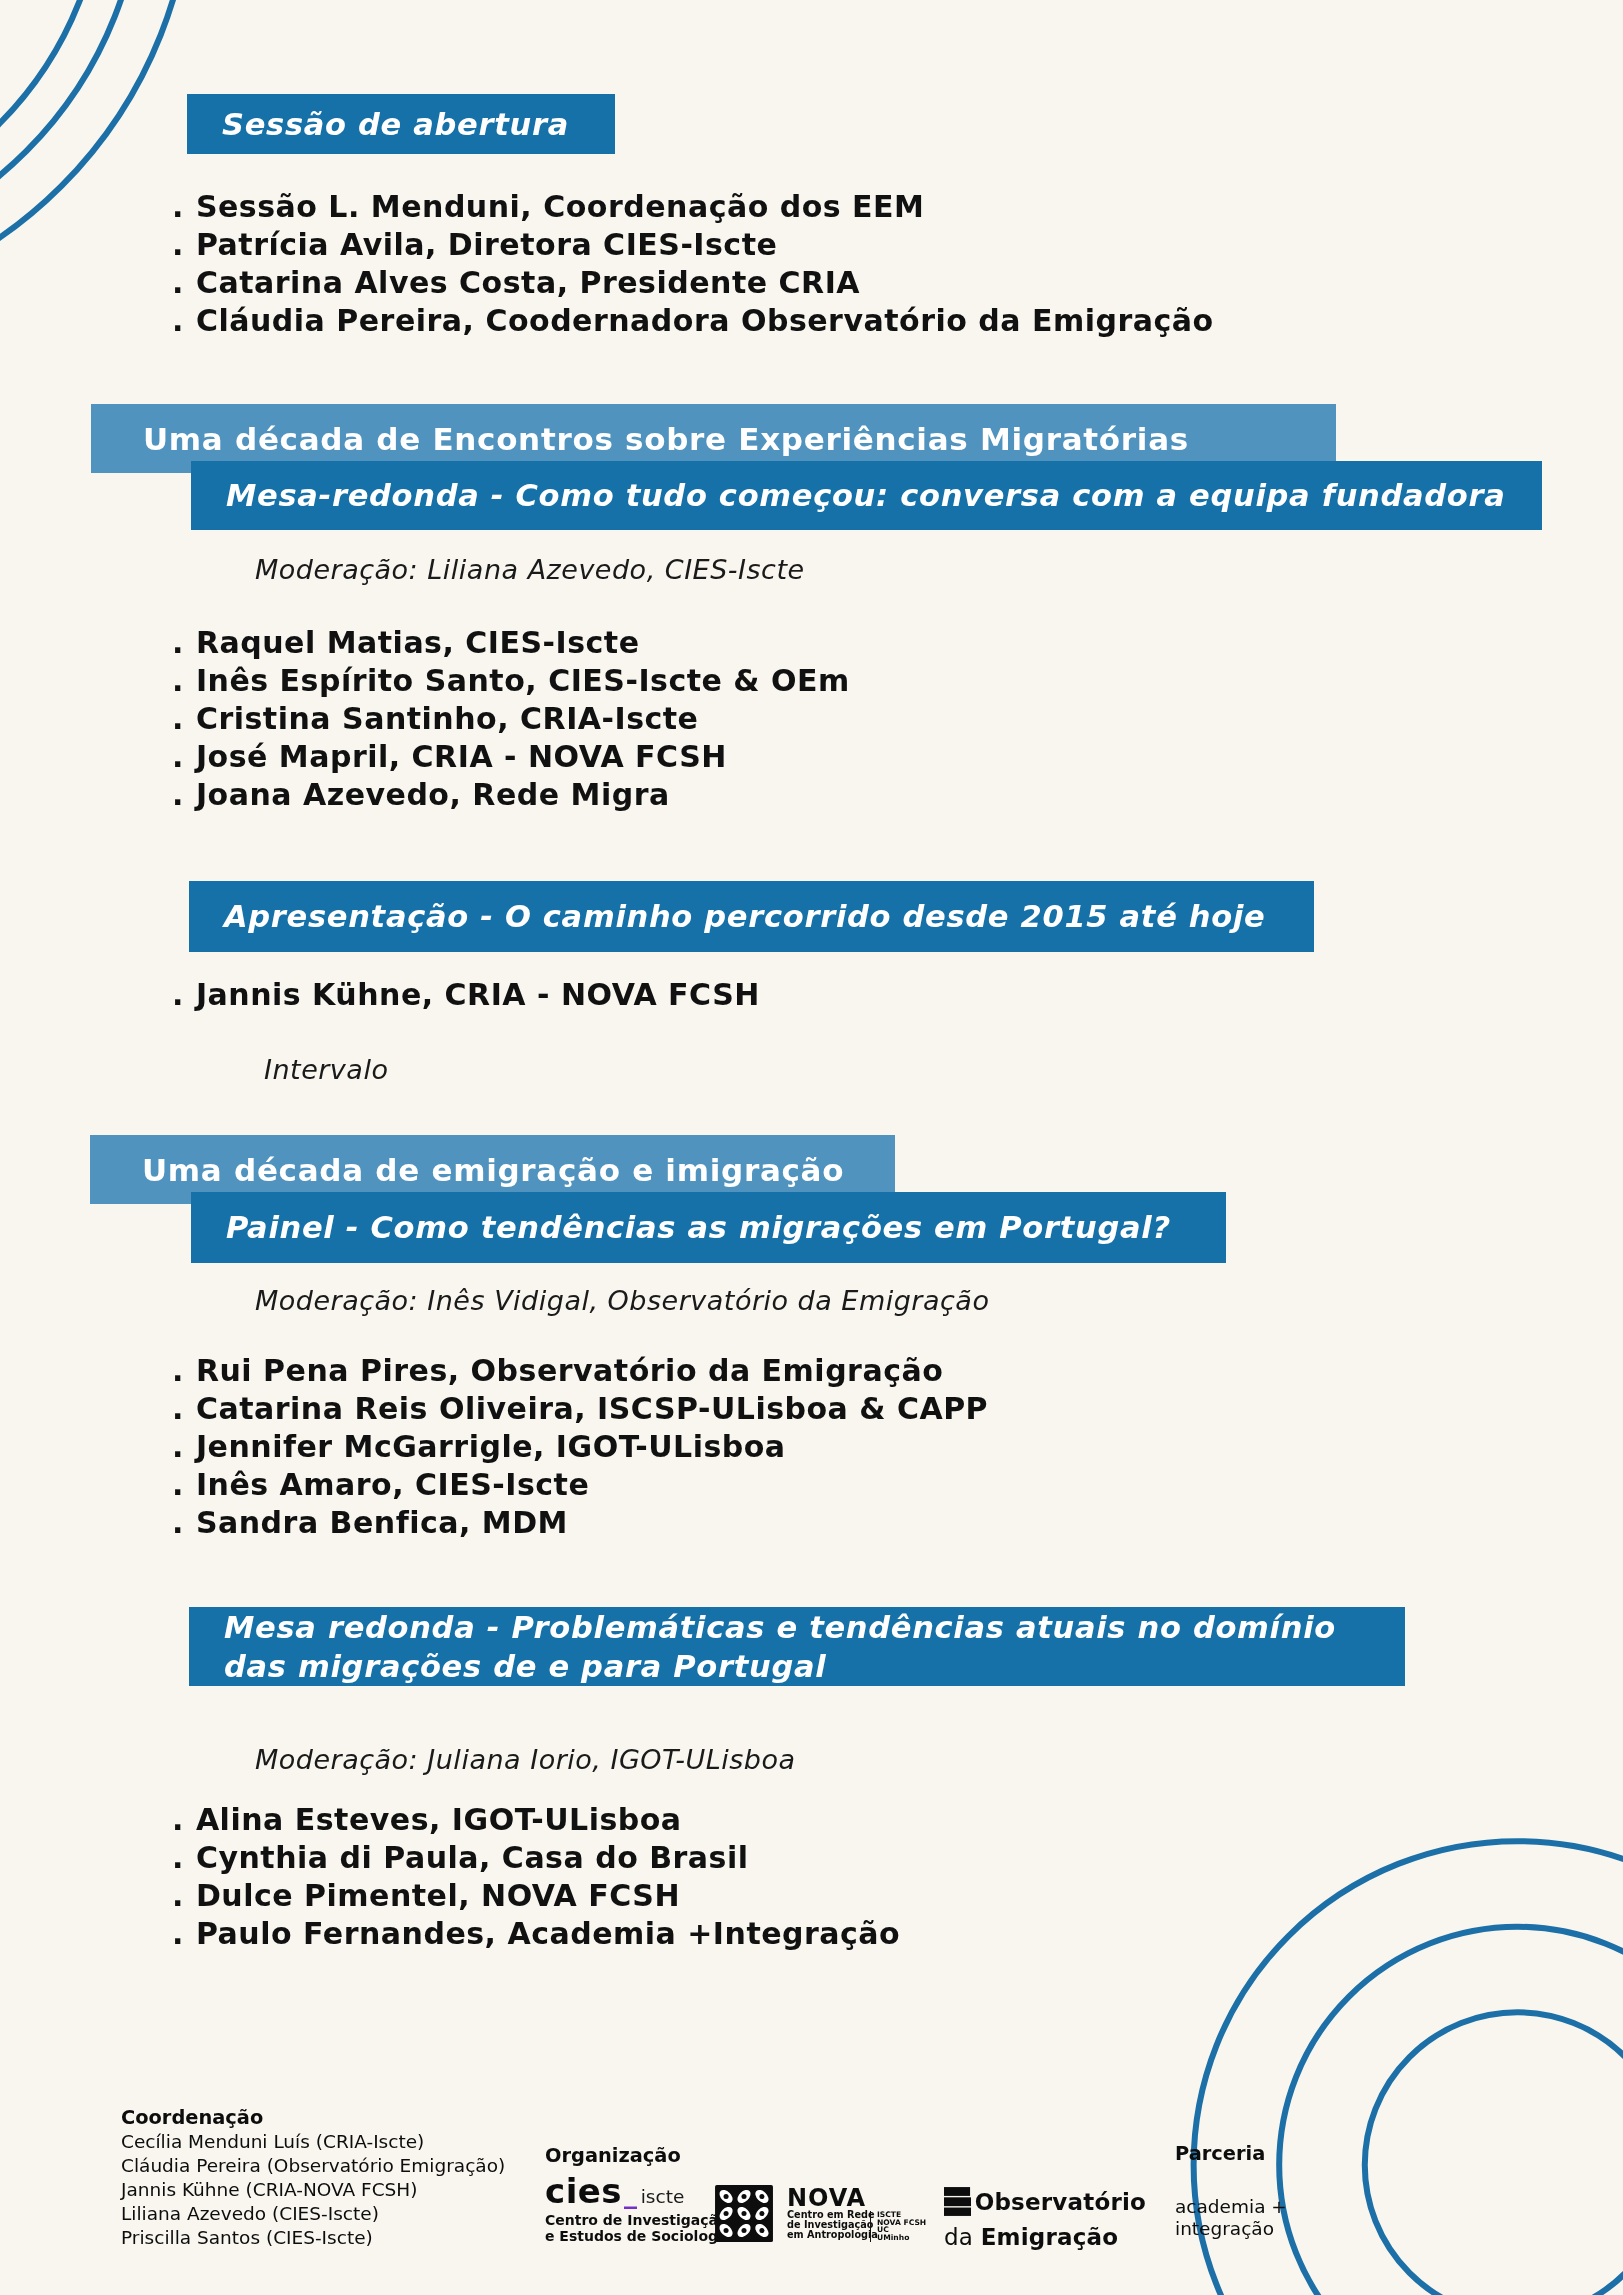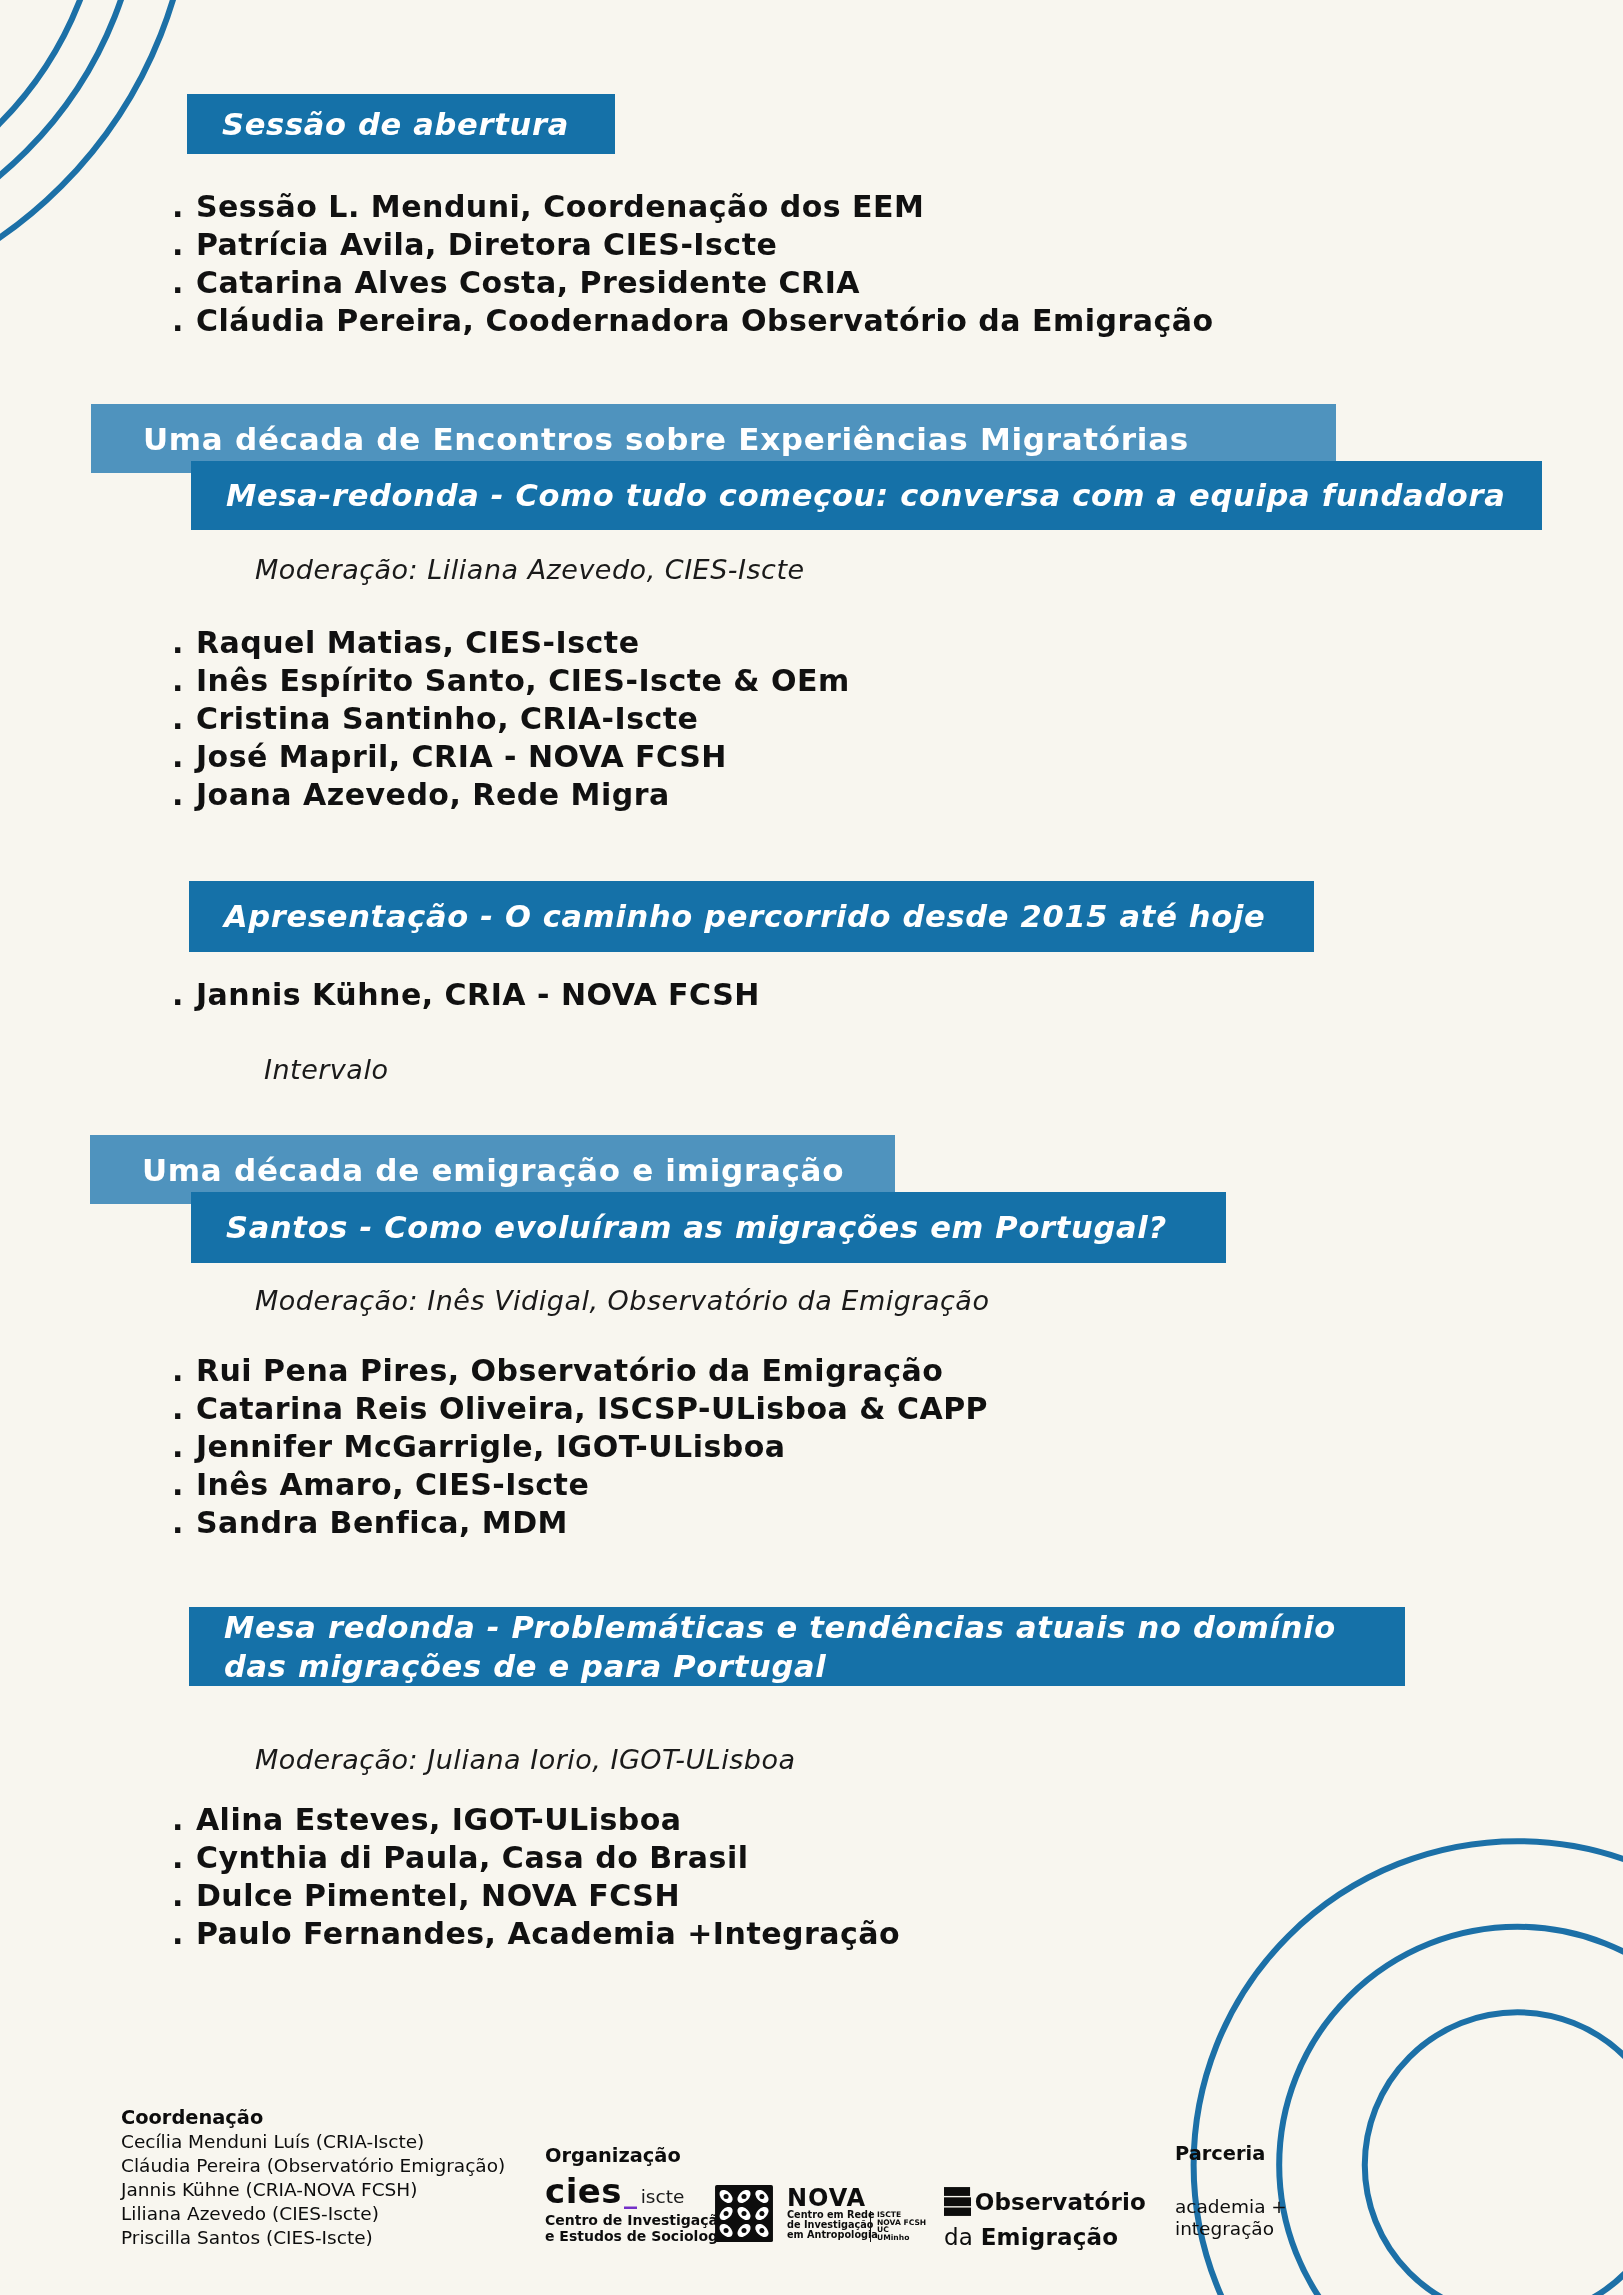--- a/index.html
+++ b/index.html
@@ -118,21 +118,21 @@
   <div class="speaker-list" style="left:172px;top:976px;">
     <div class="speaker-row"><span class="bullet">.</span><span>Jannis Kühne, CRIA - NOVA FCSH</span></div>
   </div>
 
   <div class="break-label" style="left:264px;top:1054px;">Intervalo</div>
 
   <div class="banner banner-light" style="left:90px;top:1135px;width:805px;height:69px;">
     <span>Uma década de emigração e imigração</span>
   </div>
   <div class="banner banner-dark" style="left:191px;top:1192px;width:1035px;height:71px;">
-    <span>Santos - Como evoluíram as migrações em Portugal?</span>
+    <span>Painel - Como tendências as migrações em Portugal?</span>
   </div>
 
   <div class="moderation" style="left:255px;top:1285px;">Moderação: Inês Vidigal, Observatório da Emigração</div>
 
   <div class="speaker-list" style="left:172px;top:1352px;">
     <div class="speaker-row"><span class="bullet">.</span><span>Rui Pena Pires, Observatório da Emigração</span></div>
     <div class="speaker-row"><span class="bullet">.</span><span>Catarina Reis Oliveira, ISCSP-ULisboa &amp; CAPP</span></div>
     <div class="speaker-row"><span class="bullet">.</span><span>Jennifer McGarrigle, IGOT-ULisboa</span></div>
     <div class="speaker-row"><span class="bullet">.</span><span>Inês Amaro, CIES-Iscte</span></div>
     <div class="speaker-row"><span class="bullet">.</span><span>Sandra Benfica, MDM</span></div>

